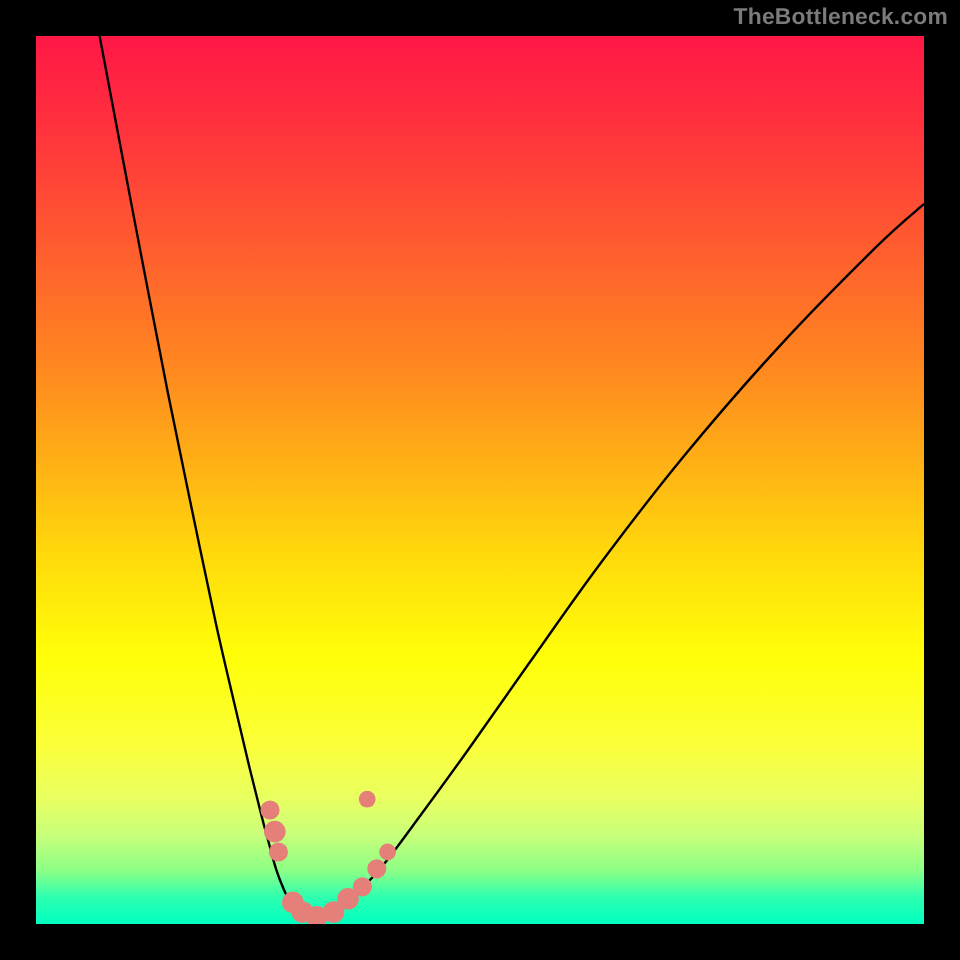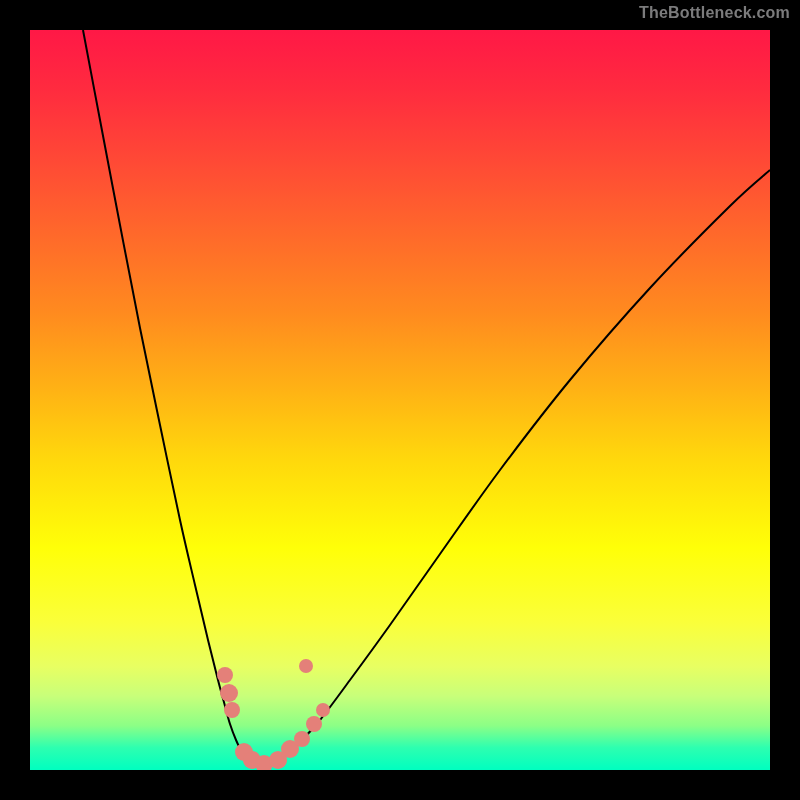--- a/index.html
+++ b/index.html
@@ -31,21 +31,21 @@
       #8cff86 94%,
       #2dffb0 97%,
       #00ffc0 100%
     );
   }
   .watermark {
     position: absolute;
     top: 4px;
     right: 10px;
     font-family: Arial, Helvetica, sans-serif;
-    font-size: 16px;
+    font-size: 19px;
     font-weight: 600;
     color: #7b7b7c;
     letter-spacing: 0.2px;
   }
   svg.curve {
     position: absolute;
     left: 0; top: 0;
     width: 100%; height: 100%;
   }
   .dot {

